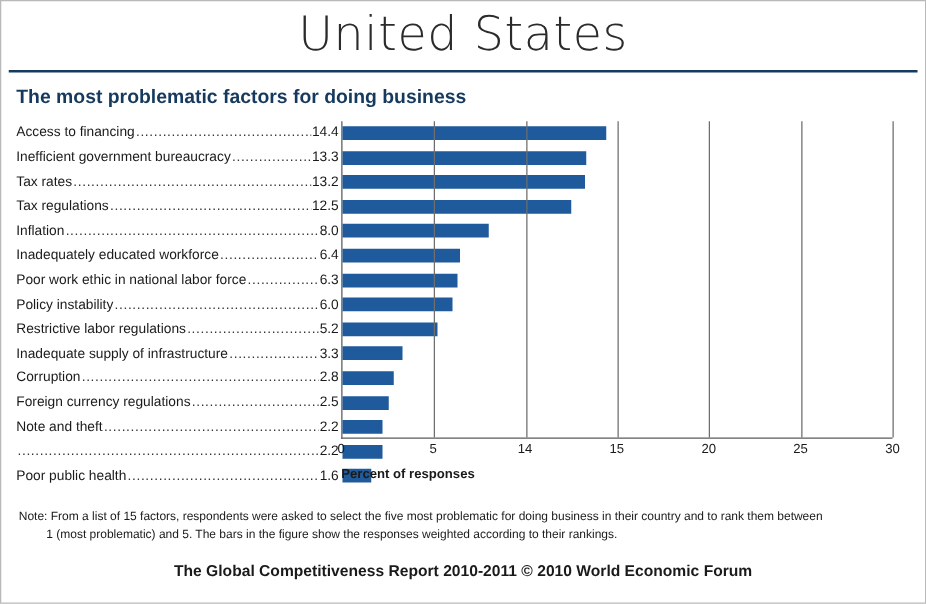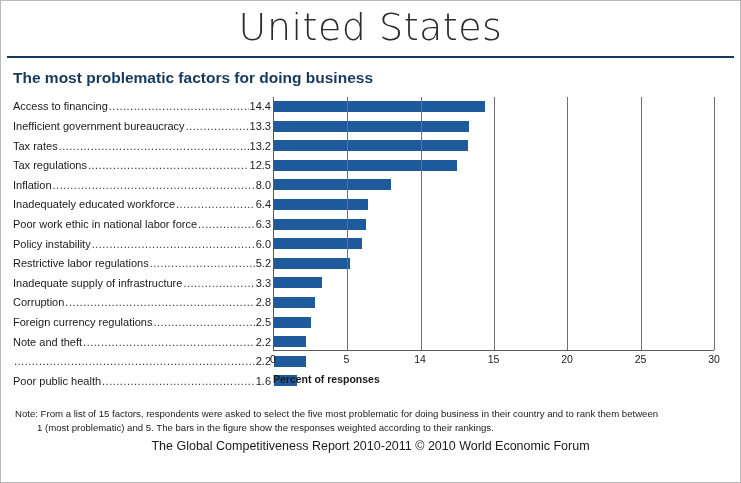--- a/index.html
+++ b/index.html
@@ -149,24 +149,25 @@
     margin: 26px 14px 0 14px;
     font-size: 9.6px;
     color: #1a1a1a;
     line-height: 1.45;
   }
   .note .note-line2 {
     display: block;
     margin-left: 22px;
   }
   .footer {
-    margin-top: 4px;
+    margin-top: 15px;
     text-align: center;
     font-size: 12.5px;
     color: #1a1a1a;
+    font-weight: bold;
   }
 </style>
 </head>
 <body>
 
 <div class="page">
 
   <div class="country-title">United States</div>
   <div class="title-rule"></div>
 

